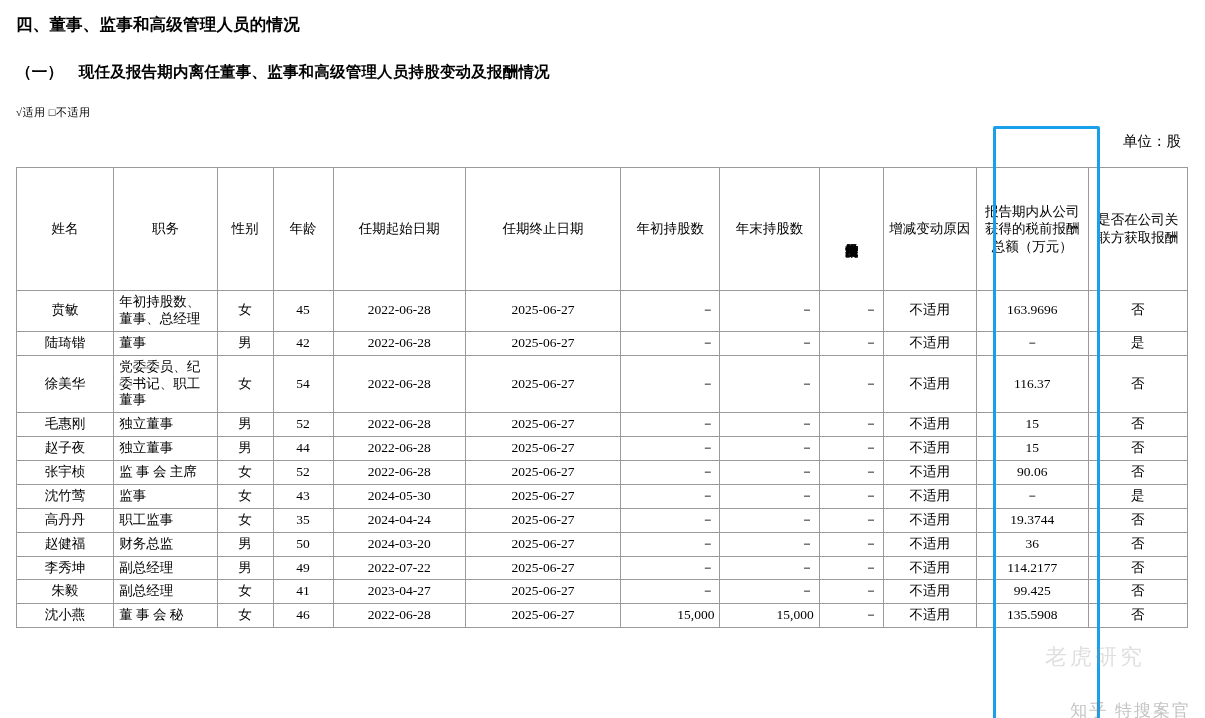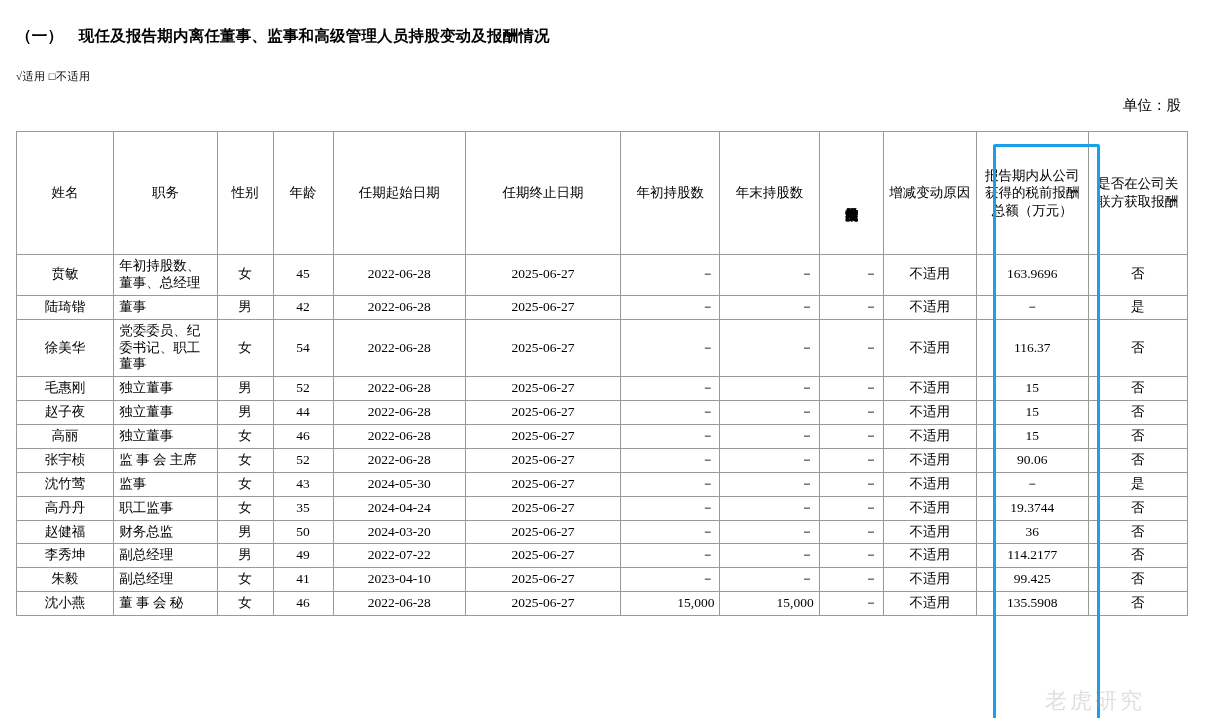--- a/index.html
+++ b/index.html
@@ -109,33 +109,34 @@
     bottom: 4px;
     font-family: "Liberation Sans", sans-serif;
     font-size: 17px;
     color: rgba(120,120,120,0.45);
     letter-spacing: 2px;
     pointer-events: none;
   }
   .watermark2 {
     position: absolute;
     right: 60px;
-    bottom: 28px;
+    bottom: 54px;
     font-family: "Liberation Sans", sans-serif;
     font-size: 22px;
     color: rgba(150,150,150,0.30);
     letter-spacing: 3px;
     pointer-events: none;
   }
 </style>
 </head>
 <body>
 
 <div class="page">
 
+  <div class="heading-1">四、董事、监事和高级管理人员的情况</div>
 
   <div class="heading-2">（一）　现任及报告期内离任董事、监事和高级管理人员持股变动及报酬情况</div>
 
   <div class="applicability">√适用 □不适用</div>
 
   <div class="unit-line">单位：股</div>
 
   <table class="fin">
     <colgroup>
       <col class="col-name">
@@ -254,34 +255,20 @@
           <td class="c-center">2022-06-28</td>
           <td class="c-center">2025-06-27</td>
           <td class="c-right">－</td>
           <td class="c-right">－</td>
           <td class="c-right">－</td>
           <td class="c-center">不适用</td>
           <td class="c-center">15</td>
           <td class="c-center">否</td>
         </tr>
         <tr>
-          <td class="c-name">高丽</td>
-          <td class="c-title">独立董事</td>
-          <td class="c-center">女</td>
-          <td class="c-center">46</td>
-          <td class="c-center">2022-06-28</td>
-          <td class="c-center">2025-06-27</td>
-          <td class="c-right">－</td>
-          <td class="c-right">－</td>
-          <td class="c-right">－</td>
-          <td class="c-center">不适用</td>
-          <td class="c-center">15</td>
-          <td class="c-center">否</td>
-        </tr>
-        <tr>
           <td class="c-name">张宇桢</td>
           <td class="c-title">监 事 会 主席</td>
           <td class="c-center">女</td>
           <td class="c-center">52</td>
           <td class="c-center">2022-06-28</td>
           <td class="c-center">2025-06-27</td>
           <td class="c-right">－</td>
           <td class="c-right">－</td>
           <td class="c-right">－</td>
           <td class="c-center">不适用</td>
@@ -342,21 +329,21 @@
           <td class="c-right">－</td>
           <td class="c-center">不适用</td>
           <td class="c-center">114.2177</td>
           <td class="c-center">否</td>
         </tr>
         <tr>
           <td class="c-name">朱毅</td>
           <td class="c-title">副总经理</td>
           <td class="c-center">女</td>
           <td class="c-center">41</td>
-          <td class="c-center">2023-04-10</td>
+          <td class="c-center">2023-04-27</td>
           <td class="c-center">2025-06-27</td>
           <td class="c-right">－</td>
           <td class="c-right">－</td>
           <td class="c-right">－</td>
           <td class="c-center">不适用</td>
           <td class="c-center">99.425</td>
           <td class="c-center">否</td>
         </tr>
         <tr>
           <td class="c-name">沈小燕</td>

